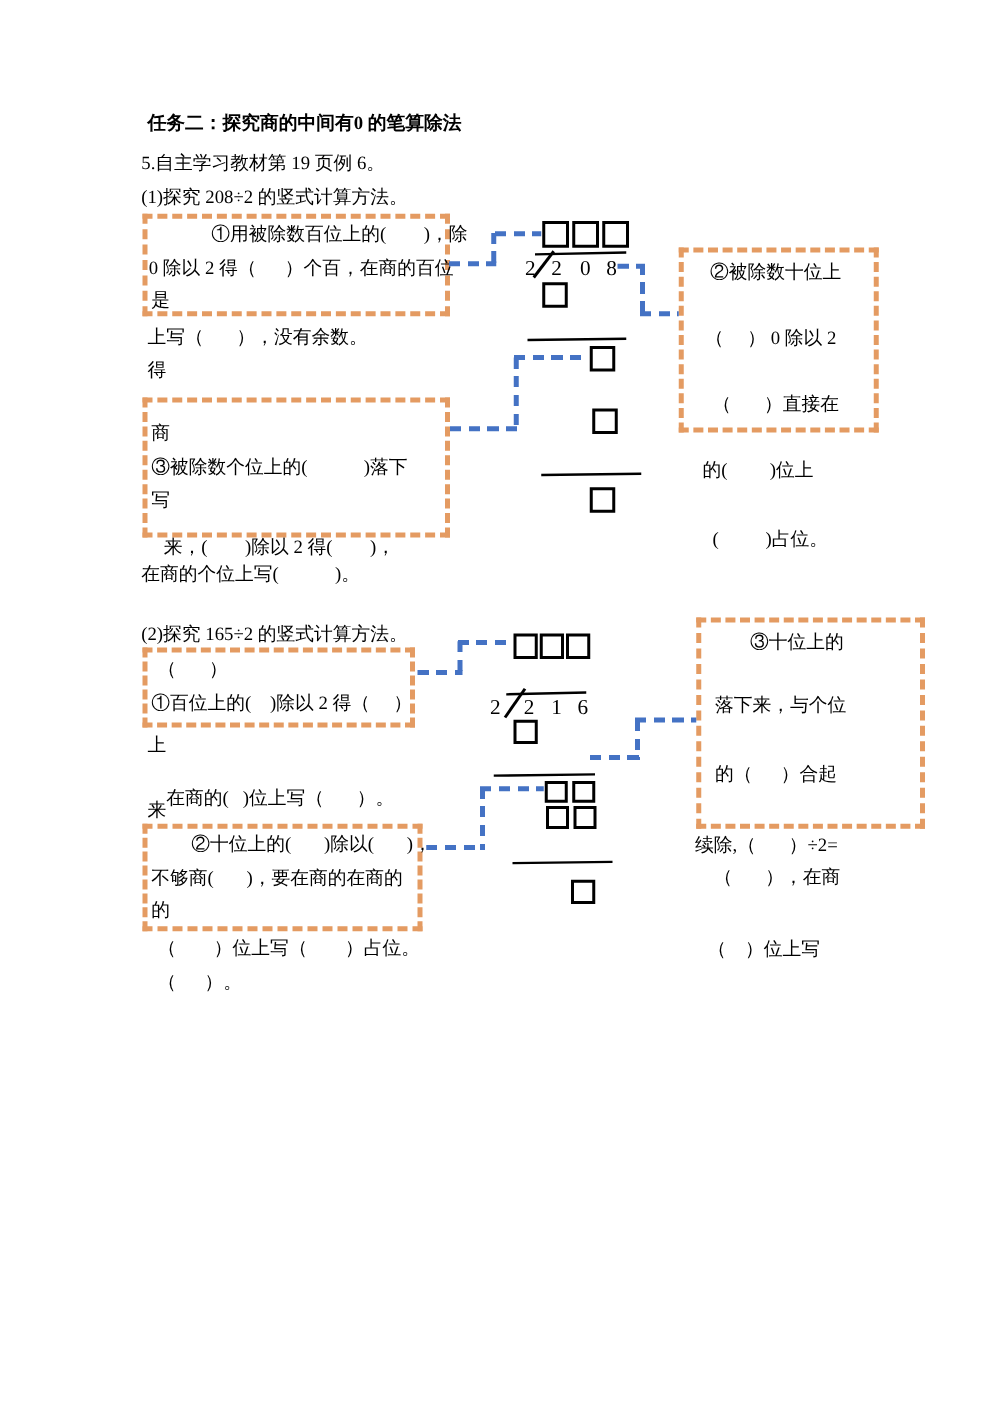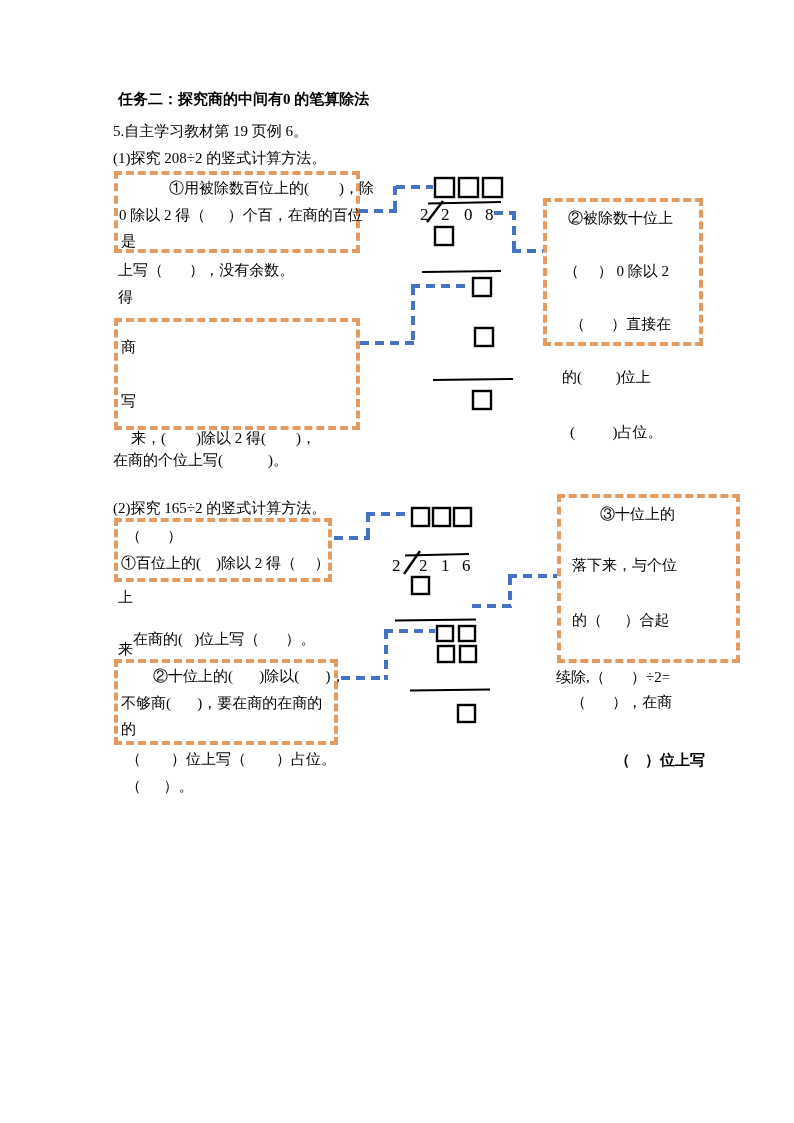--- a/index.html
+++ b/index.html
@@ -52,20 +52,21 @@
 
   <div class="callout" style="left:114px; top:171px; width:246px; height:82px;"></div>
   <div class="t" style="left:121px; top:179px;margin-left:48px;">①用被除数百位上的(        )，除</div>
   <div class="t" style="left:119px; top:206px;">0 除以 2 得（      ）个百，在商的百位</div>
   <div class="t" style="left:121px; top:232px;">是</div>
   <div class="t" style="left:118px; top:261px;">上写（       ），没有余数。</div>
   <div class="t" style="left:118px; top:288px;">得</div>
 
   <div class="callout" style="left:114px; top:318px; width:246px; height:112px;"></div>
   <div class="t" style="left:121px; top:338px;">商</div>
+  <div class="t" style="left:121px; top:365px;">③被除数个位上的(            )落下</div>
   <div class="t" style="left:121px; top:392px;">写</div>
   <div class="t" style="left:131px; top:429px;">来，(        )除以 2 得(        )，</div>
   <div class="t" style="left:113px; top:451px;">在商的个位上写(            )。</div>
 
   <div class="callout" style="left:543px; top:198px; width:160px; height:148px;"></div>
   <div class="t" style="left:568px; top:209px;">②被除数十位上</div>
   <div class="t" style="left:564px; top:262px;">（     ） 0 除以 2</div>
   <div class="t" style="left:570px; top:315px;">（       ）直接在</div>
   <div class="t" style="left:562px; top:368px;">的(         )位上</div>
   <div class="t" style="left:570px; top:423px;">(          )占位。</div>
@@ -117,21 +118,21 @@
   <div class="t" style="left:121px; top:720px;">的</div>
   <div class="t" style="left:126px; top:750px;">（        ）位上写（        ）占位。</div>
   <div class="t" style="left:126px; top:777px;">（      ）。</div>
 
   <div class="callout" style="left:557px; top:494px; width:183px; height:169px;"></div>
   <div class="t" style="left:600px; top:505px;">③十位上的</div>
   <div class="t" style="left:572px; top:556px;">落下来，与个位</div>
   <div class="t" style="left:572px; top:611px;">的（      ）合起</div>
   <div class="t" style="left:556px; top:668px;">续除,（       ）÷2=</div>
   <div class="t" style="left:571px; top:693px;">（       ），在商</div>
-  <div class="t" style="left:615px; top:751px;font-weight:bold;">（    ）位上写</div>
+  <div class="t" style="left:566px; top:751px;">（    ）位上写</div>
 
   <div class="division" style="left:388px; top:503px;">
     <svg width="112" height="225" viewBox="0 0 112 225">
       <rect x="24" y="5" width="17" height="18" fill="none" stroke="#000" stroke-width="2.4"></rect>
       <rect x="45" y="5" width="17" height="18" fill="none" stroke="#000" stroke-width="2.4"></rect>
       <rect x="66" y="5" width="17" height="18" fill="none" stroke="#000" stroke-width="2.4"></rect>
       <line x1="17" y1="52.5" x2="81" y2="51" stroke="#000" stroke-width="2"></line>
       <text x="4" y="68">2</text>
       <line x1="16" y1="71" x2="32" y2="48" stroke="#000" stroke-width="2.4"></line>
       <text x="31" y="68">2</text>

